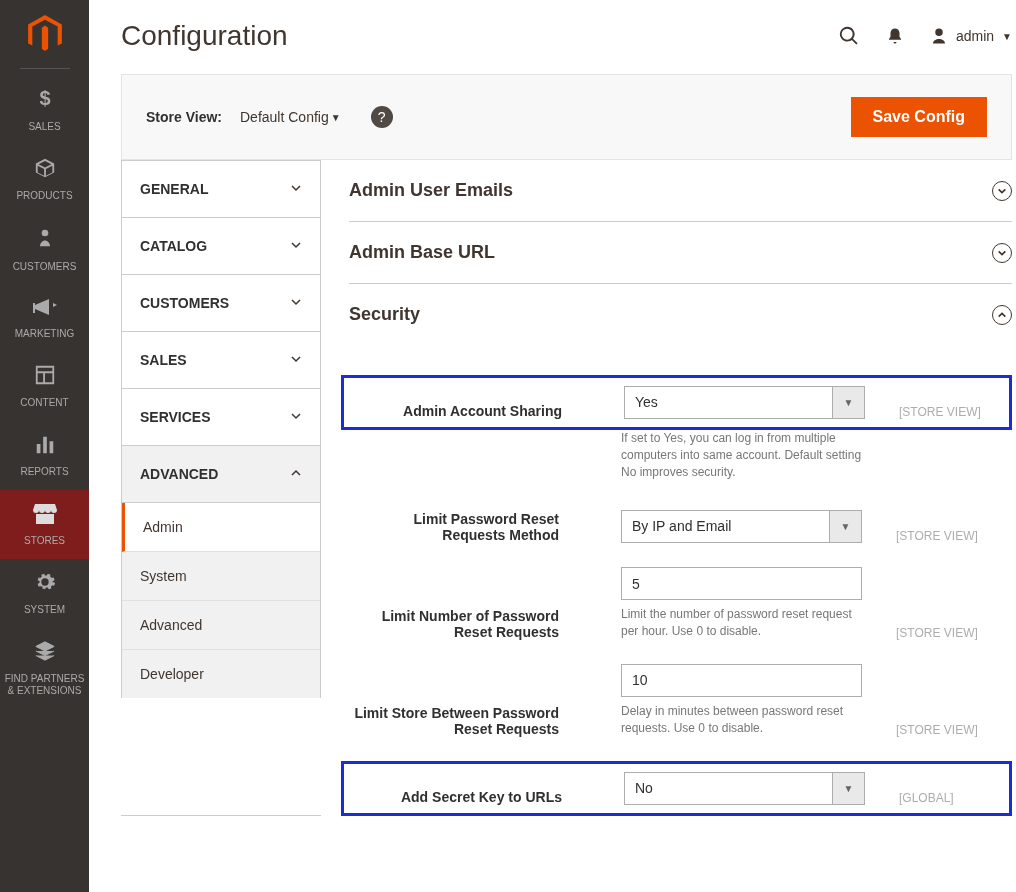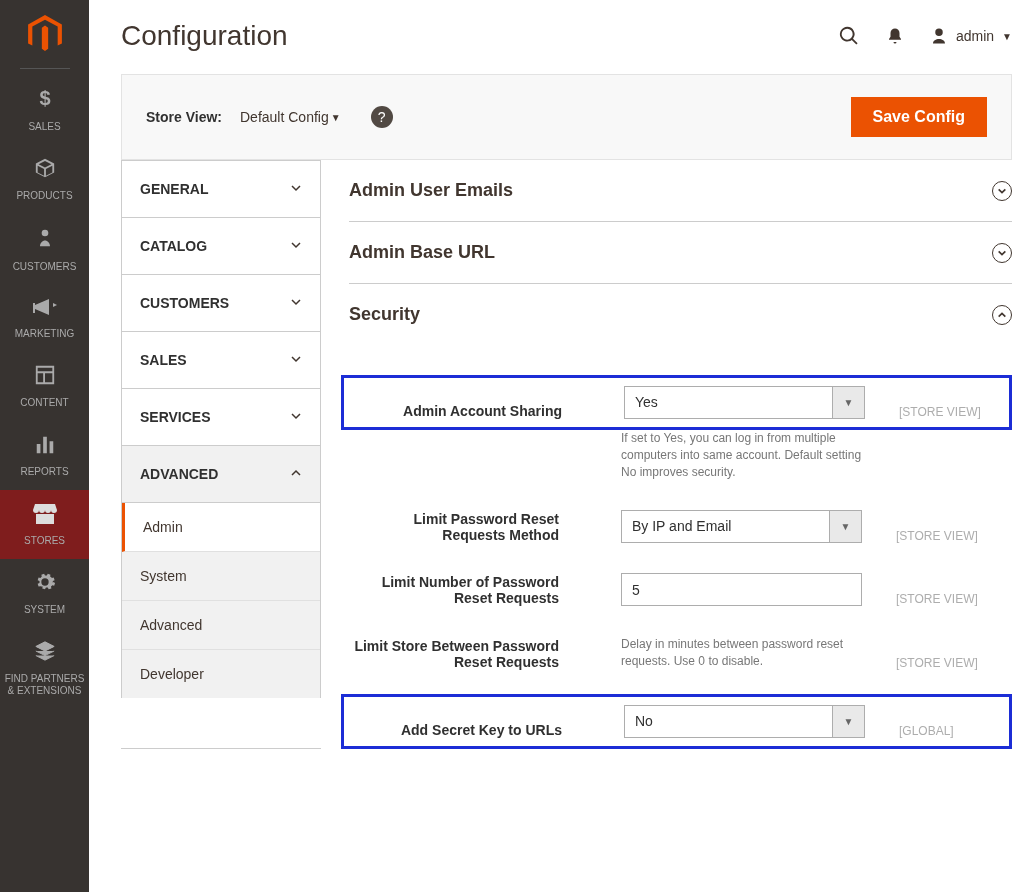--- a/index.html
+++ b/index.html
@@ -272,27 +272,29 @@
                 <div class="btn">▼</div>
               </div>
             </div>
             <div class="field-scope">[STORE VIEW]</div>
           </div>
 
           <div class="field-row">
             <div class="field-label">Limit Number of Password Reset Requests</div>
             <div class="field-control">
               <input class="text-input" value="5" style="">
+              <div class="field-note">Limit the number of password reset request per hour. Use 0 to disable.</div>
             </div>
             <div class="field-scope">[STORE VIEW]</div>
           </div>
 
           <div class="field-row">
             <div class="field-label">Limit Store Between Password Reset Requests</div>
             <div class="field-control">
+              <input class="text-input" value="10" style="">
               <div class="field-note">Delay in minutes between password reset requests. Use 0 to disable.</div>
             </div>
             <div class="field-scope">[STORE VIEW]</div>
           </div>
 
           <div class="highlight-box">
             <div class="field-row">
               <div class="field-label">Add Secret Key to URLs</div>
               <div class="field-control">
                 <div class="select">

